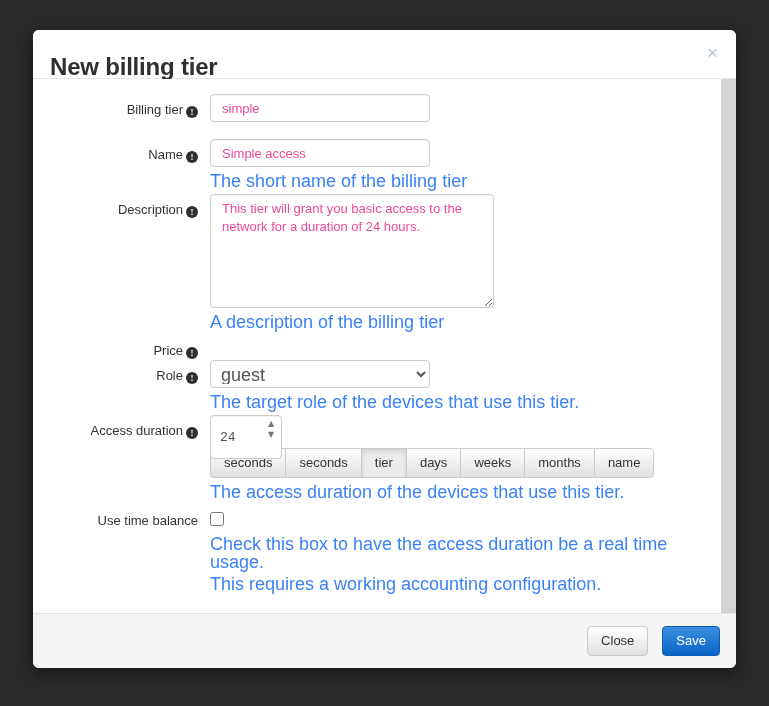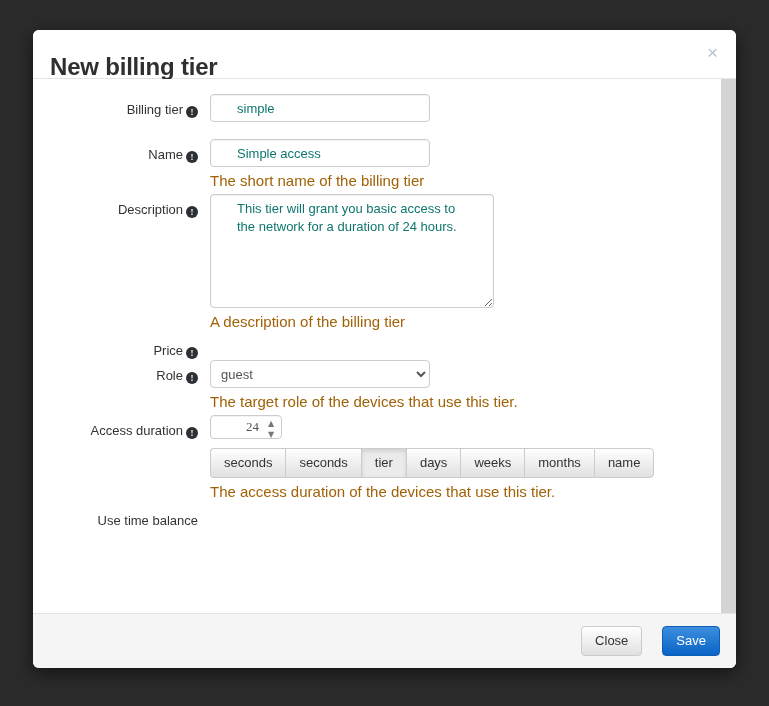--- a/index.html
+++ b/index.html
@@ -110,70 +110,69 @@
     line-height: 12px;
     text-align: center;
     vertical-align: -1px;
     margin-left: 3px;
     font-family: "Liberation Serif", serif;
   }
 
   input.txt, textarea.txt {
     font-family: "Liberation Sans", sans-serif;
     font-size: 13px;
-    color: #0f766e;
+    color: #ec4899;
     background: #fff;
     border: 1px solid #ccc;
     border-radius: 4px;
-    padding: 5px 26px;
+    padding: 5px 11px;
     outline: none;
     box-shadow: inset 0 1px 1px rgba(0,0,0,.055);
   }
   input.txt { width: 220px; height: 28px; display:block; }
   textarea.txt {
     width: 284px; height: 114px;
     display: block;
     resize: vertical;
     line-height: 18px;
   }
 
   .help {
-    color: #a16207;
-    font-size: 15px;
+    color: #3b82f6;
+    font-size: 18px;
     line-height: 18px;
     margin: 5px 0 4px 0;
   }
 
   select.sel {
     font-family: "Liberation Sans", sans-serif;
-    font-size: 13px;
+    font-size: 18px;
     color: #555;
     width: 220px; height: 28px;
     border: 1px solid #ccc;
     border-radius: 4px;
     padding: 3px 6px;
     background: #fff;
     display: block;
   }
 
   
   .spin-wrap {
     position: relative;
     width: 72px; height: 28px;
   }
   input.spin {
-    font-family: Liberation Serif, serif;
+    font-family: Liberation Mono, monospace;
     font-size: 13px; color:#555;
-    width: 72px; height: 24px;
+    width: 72px; height: 44px;
     border: 1px solid #ccc; border-radius: 4px;
     padding: 4px 22px 4px 9px;
     background: #fff;
     outline: none;
     box-shadow: inset 0 1px 1px rgba(0,0,0,.055);
-    text-align: right;
   }
   .spin-btns {
     position: absolute; right: 4px; top: 2px;
     width: 14px; height: 24px;
     display: flex; flex-direction: column;
     justify-content: center;
   }
   .spin-arrow {
     font-size: 8px; color: #777;
     line-height: 10px; height: 11px;
@@ -213,21 +212,21 @@
   
   #modal-footer {
     flex: 0 0 55px;
     height: 55px;
     background: #f5f5f5;
     border-top: 1px solid #e5e5e5;
     display: flex;
     align-items: center;
     justify-content: flex-end;
     padding-right: 16px;
-    gap: 20px;
+    gap: 14px;
   }
   .btn {
     font-family: "Liberation Sans", sans-serif;
     font-size: 13px;
     padding: 6px 13px;
     height: 30px;
     border-radius: 4px;
     cursor: pointer;
     line-height: 16px;
   }
@@ -311,20 +310,25 @@
               <button class="unit-btn">weeks</button>
               <button class="unit-btn">months</button>
               <button class="unit-btn">name</button>
             </div>
           <div class="help">The access duration of the devices that use this tier.</div>
         </div>
       </div>
 
       <div class="row">
         <div class="lbl">Use time balance</div>
+        <div class="ctl">
+          <input type="checkbox" class="chk" id="use-time-balance-checkbox" style="">
+          <div class="help" style="margin-top:9px;">Check this box to have the access duration be a real time usage.</div>
+          <div class="help" style="margin-top:0;">This requires a working accounting configuration.</div>
+        </div>
       </div>
 
     </div>
 
     <div id="body-scrollbar">
       <div id="body-scrollbar-thumb"></div>
     </div>
   </div>
 
   <div id="modal-footer">

